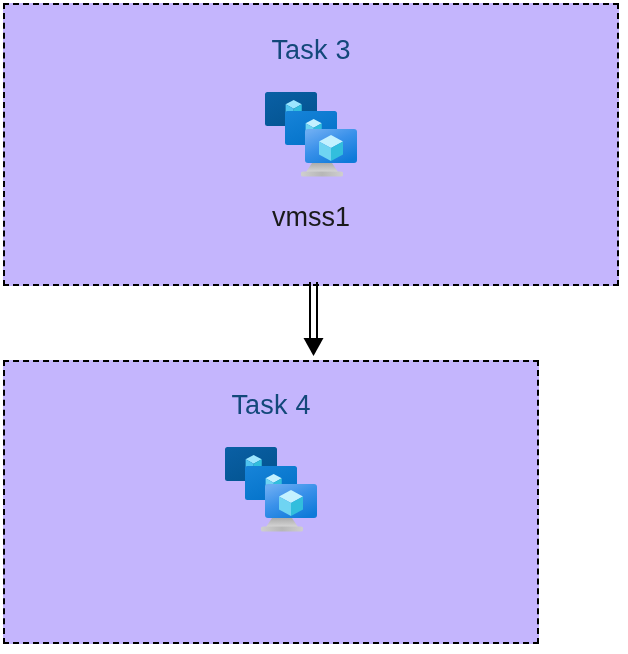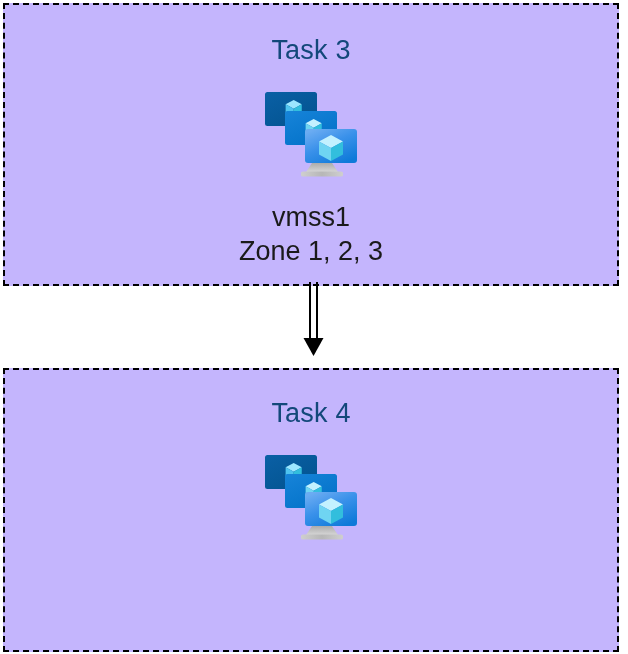--- a/index.html
+++ b/index.html
@@ -36,22 +36,22 @@
 
   #task-box-1 {
     left: 3px;
     top: 3px;
     width: 616px;
     height: 283px;
   }
 
   #task-box-2 {
     left: 3px;
-    top: 368px;
-    width: 616px;
+    top: 360px;
+    width: 536px;
     height: 284px;
   }
 
   
   .task-title {
     color: #13487a;
     font-size: 27px;
     font-weight: 400;
     line-height: 1;
     letter-spacing: 0.2px;
@@ -151,21 +151,20 @@
         <g transform="translate(62,49)">
           <polygon points="12,0 24,6.5 12,13 0,6.5" fill="#c3f1ff"></polygon>
           <polygon points="0,6.5 12,13 12,26 0,19.5" fill="#6fd4f2"></polygon>
           <polygon points="24,6.5 12,13 12,26 24,19.5" fill="#32bedd"></polygon>
         </g>
       </svg>
     </div>
 
     <div class="caption-block">
       <div class="caption">vmss1</div>
-      <div class="caption">Zone 1, 2, 3</div>
     </div>
   </div>
 
   <svg id="connector" viewBox="0 0 36 78" xmlns="http://www.w3.org/2000/svg">
     <line x1="14" y1="0" x2="14" y2="58" stroke="#000000" stroke-width="2"></line>
     <line x1="21" y1="0" x2="21" y2="58" stroke="#000000" stroke-width="2"></line>
     <polygon points="7.5,56 27.5,56 17.5,74" fill="#000000"></polygon>
   </svg>
 
   <div class="task-box" id="task-box-2">

